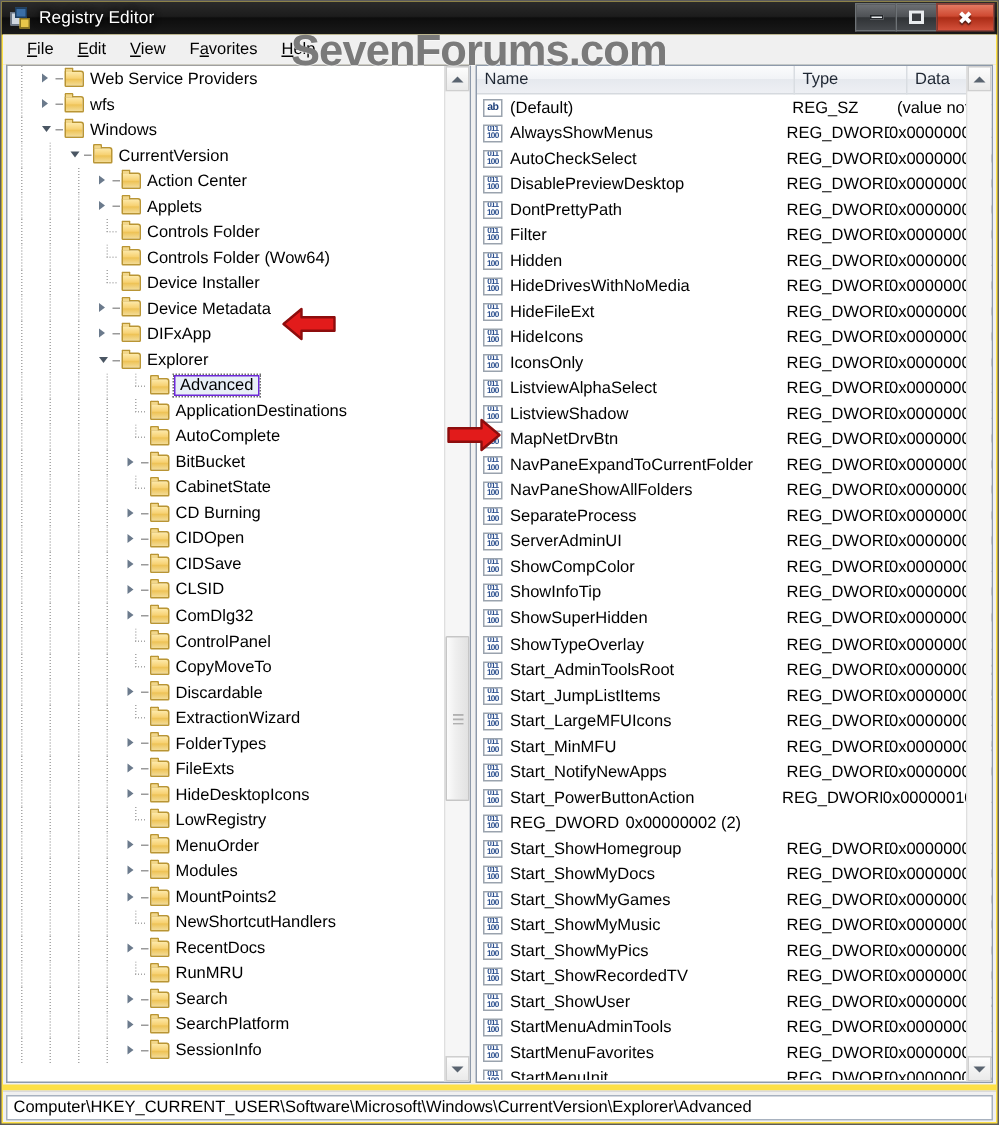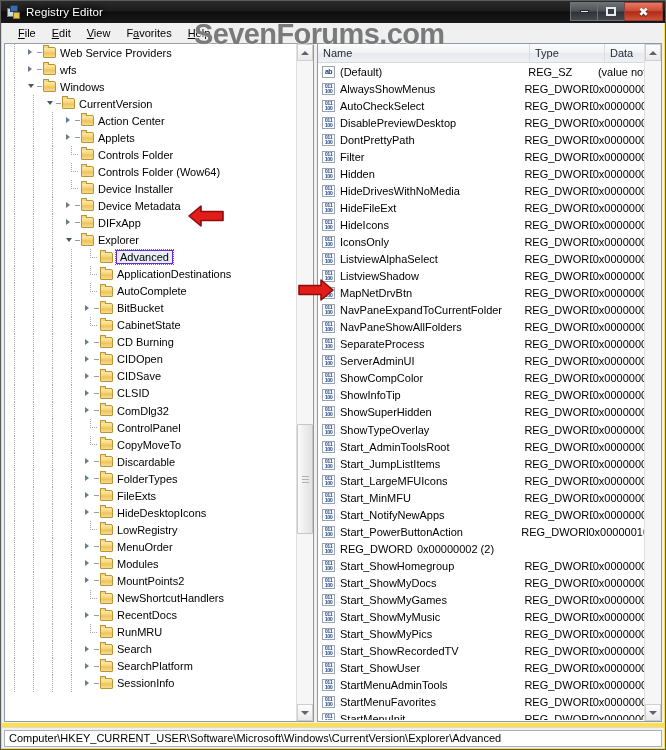--- a/index.html
+++ b/index.html
@@ -683,20 +683,40 @@
             <span class="tw">
               <span class="guide"></span>
             </span>
             <span class="tw">
               <span class="guide"></span>
             </span>
             <span class="tw">
               <span class="guide"></span>
             </span>
             <span class="tw">
+              <span class="elbow"></span>
+              <span class="elbow2"></span>
+            </span>
+            <span class="folder"></span>
+            <span class="tlabel">ExtractionWizard</span>
+          </div>
+          <div class="trow">
+            <span class="tw">
+              <span class="guide"></span>
+            </span>
+            <span class="tw">
+              <span class="guide"></span>
+            </span>
+            <span class="tw">
+              <span class="guide"></span>
+            </span>
+            <span class="tw">
+              <span class="guide"></span>
+            </span>
+            <span class="tw">
               <span class="tgl closed"></span>
               <span class="dash"></span>
             </span>
             <span class="folder"></span>
             <span class="tlabel">FolderTypes</span>
           </div>
           <div class="trow">
             <span class="tw">
               <span class="guide"></span>
             </span>

